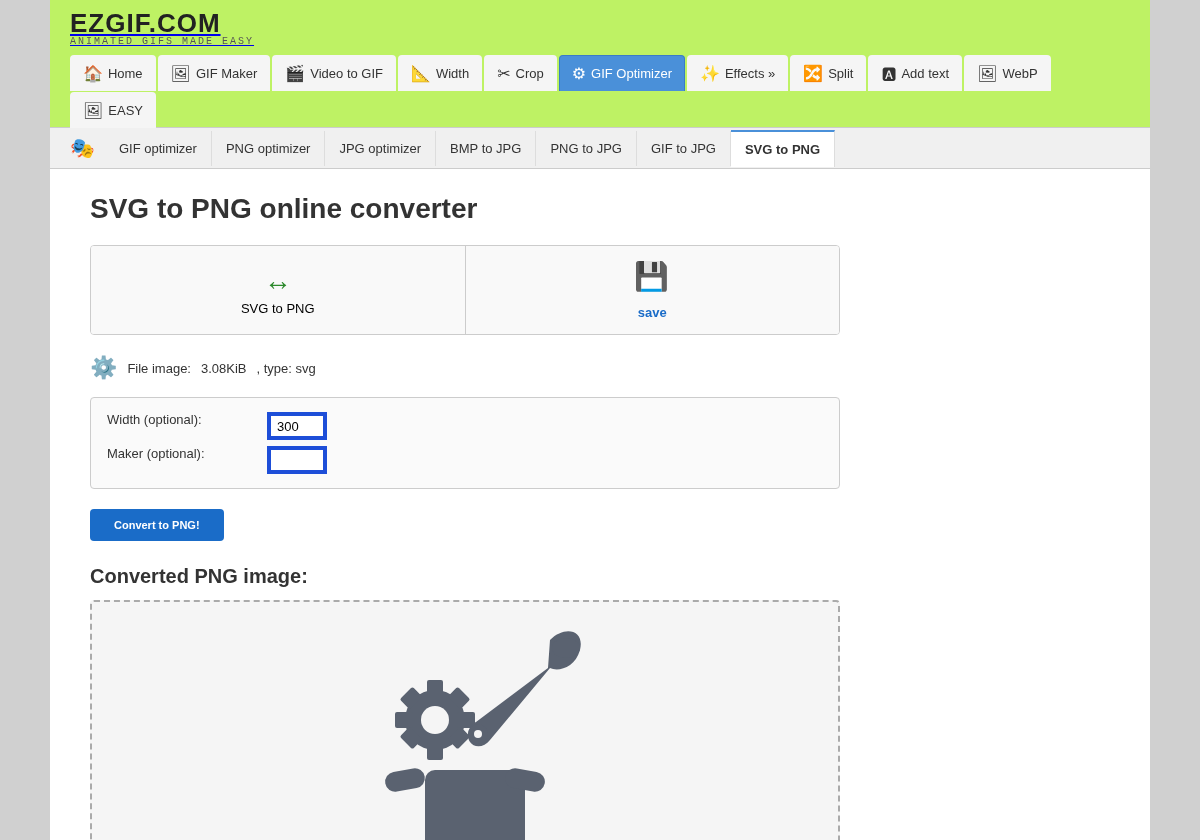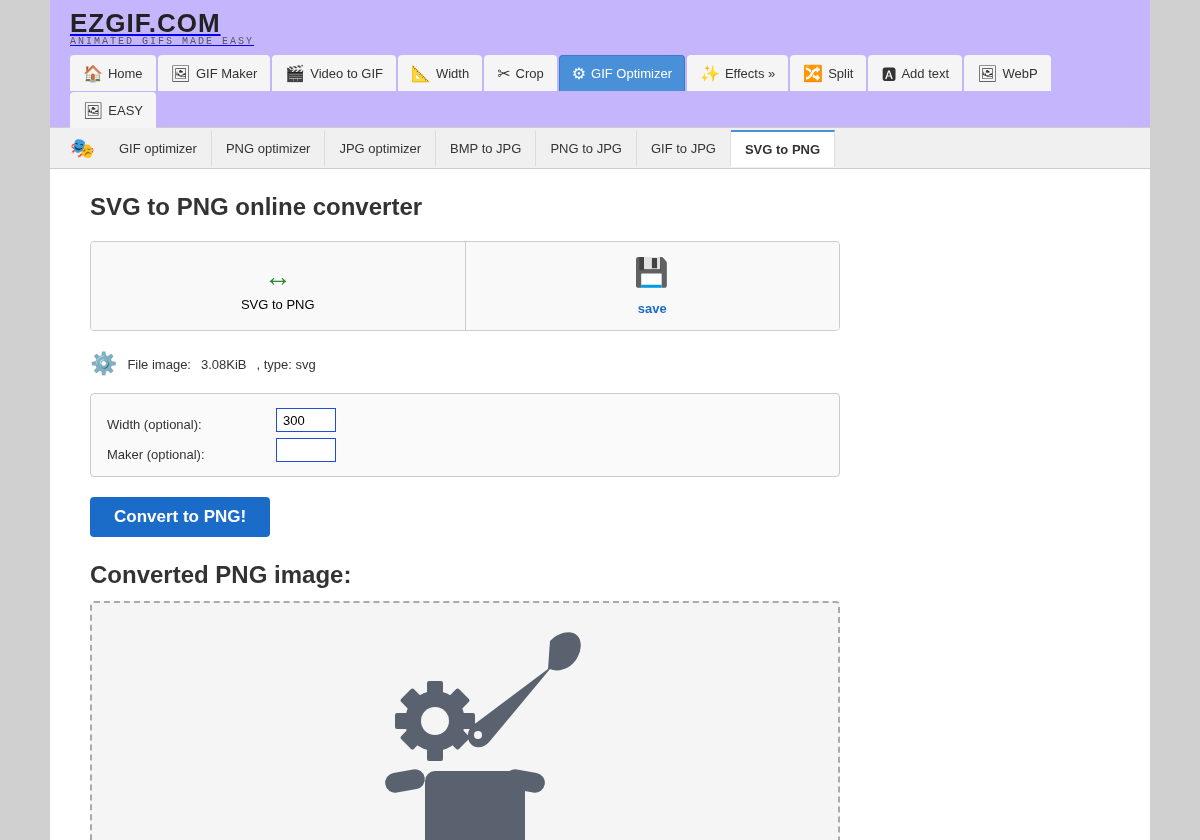--- a/index.html
+++ b/index.html
@@ -10,21 +10,21 @@
       color: #333;
     }
     #app-wrapper {
       max-width: 1100px;
       margin: 0 auto;
       background: #fff;
       min-height: 840px;
     }
     
     #header {
-      background: #c4b5fd;
+      background: #bef264;
       padding: 10px 20px 0 20px;
       border-bottom: 1px solid #ccc;
     }
     #logo {
       display: inline-block;
       margin-bottom: 8px;
     }
     #logo-main {
       font-size: 26px;
       font-weight: 900;
@@ -96,21 +96,21 @@
     .sub-nav-item.active {
       background: #fff;
       font-weight: bold;
       border-top: 2px solid #4a90d9;
     }
     
     #main-content {
       padding: 24px 40px;
     }
     #page-title {
-      font-size: 24px;
+      font-size: 28px;
       font-weight: bold;
       color: #333;
       margin-bottom: 20px;
     }
     
     #action-bar {
       display: flex;
       border: 1px solid #ccc;
       border-radius: 4px;
       overflow: hidden;
@@ -151,52 +151,51 @@
     #options-box {
       border: 1px solid #ccc;
       border-radius: 4px;
       padding: 14px 16px;
       margin-bottom: 20px;
       background: #fafafa;
       max-width: 750px;
     }
     .option-row {
       display: flex;
-      align-items: flex-end;
+      align-items: flex-start;
       margin-bottom: 6px;
-      gap: 9px;
     }
     .option-row:last-child { margin-bottom: 0; }
     .option-label {
       width: 160px;
       font-size: 13px;
       color: #333;
     }
     .option-input {
-      border: 1px solid #1d4ed8;
-      padding: 2px 6px;
+      border: 4px solid #1d4ed8;
+      padding: 10px 6px;
       font-size: 13px;
       width: 60px;
       height: 24px;
     }
     
     #convert-btn {
       background: #1a6cc8;
       color: #fff;
       border: none;
       padding: 10px 24px;
-      font-size: 17px;
+      font-size: 11px;
       font-weight: bold;
       border-radius: 4px;
       cursor: pointer;
       margin-bottom: 24px;
     }
     
     #converted-section h2 {
-      font-size: 24px;
+      font-size: 20px;
       font-weight: bold;
       margin-bottom: 12px;
       color: #333;
     }
     #converted-image-box {
       border: 2px dashed #aaa;
       border-radius: 4px;
       background: #f5f5f5;
       max-width: 750px;
       min-height: 280px;

